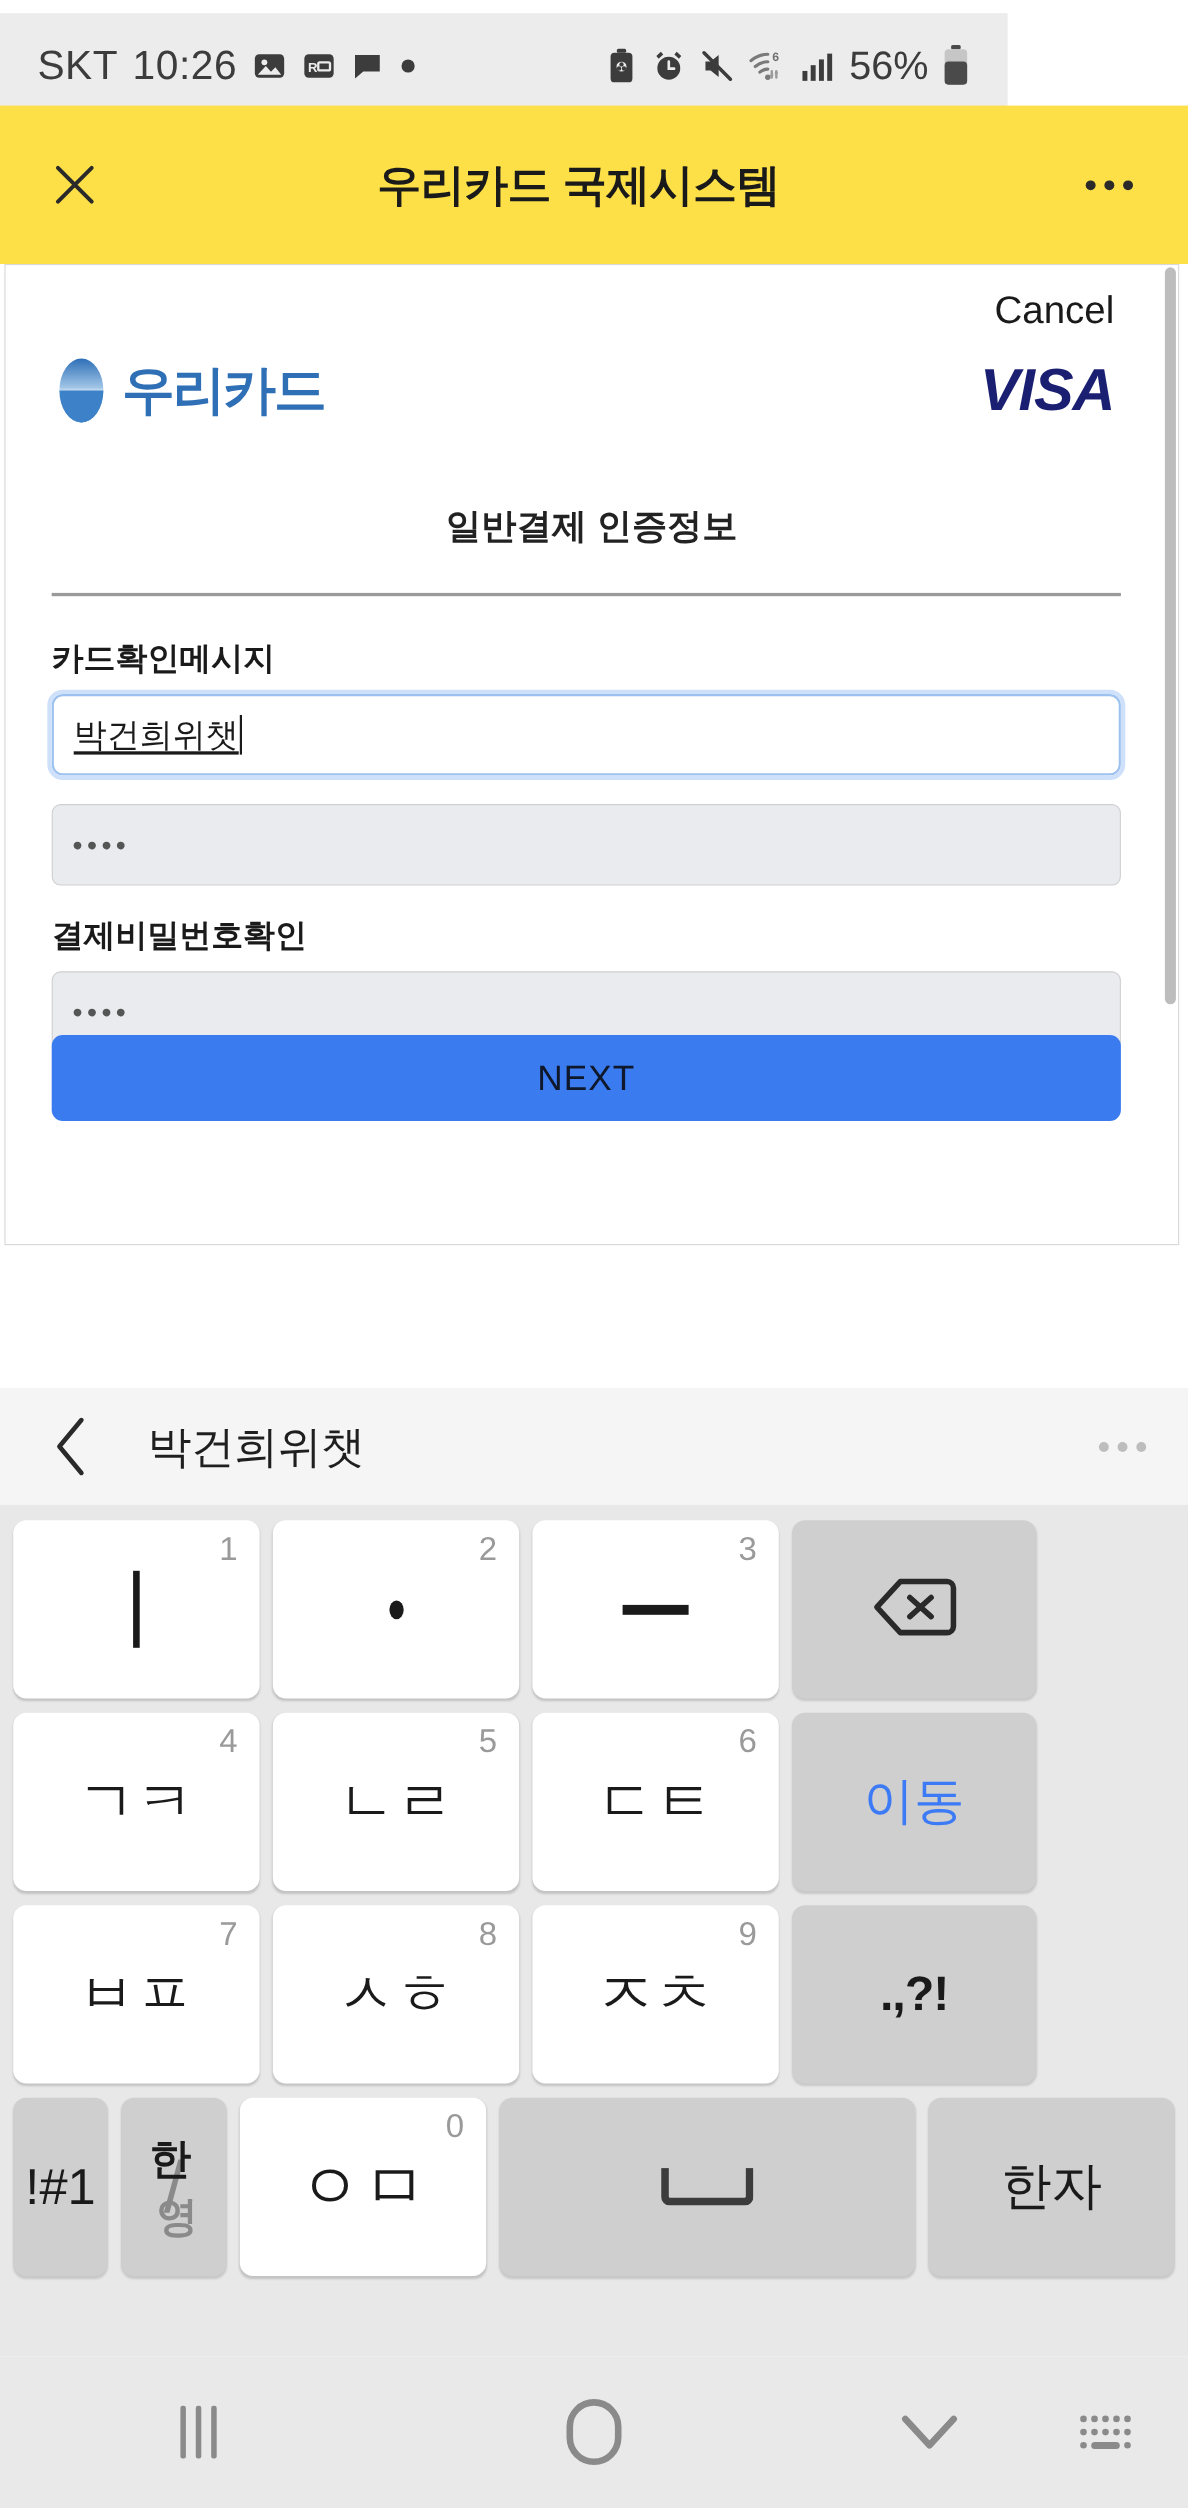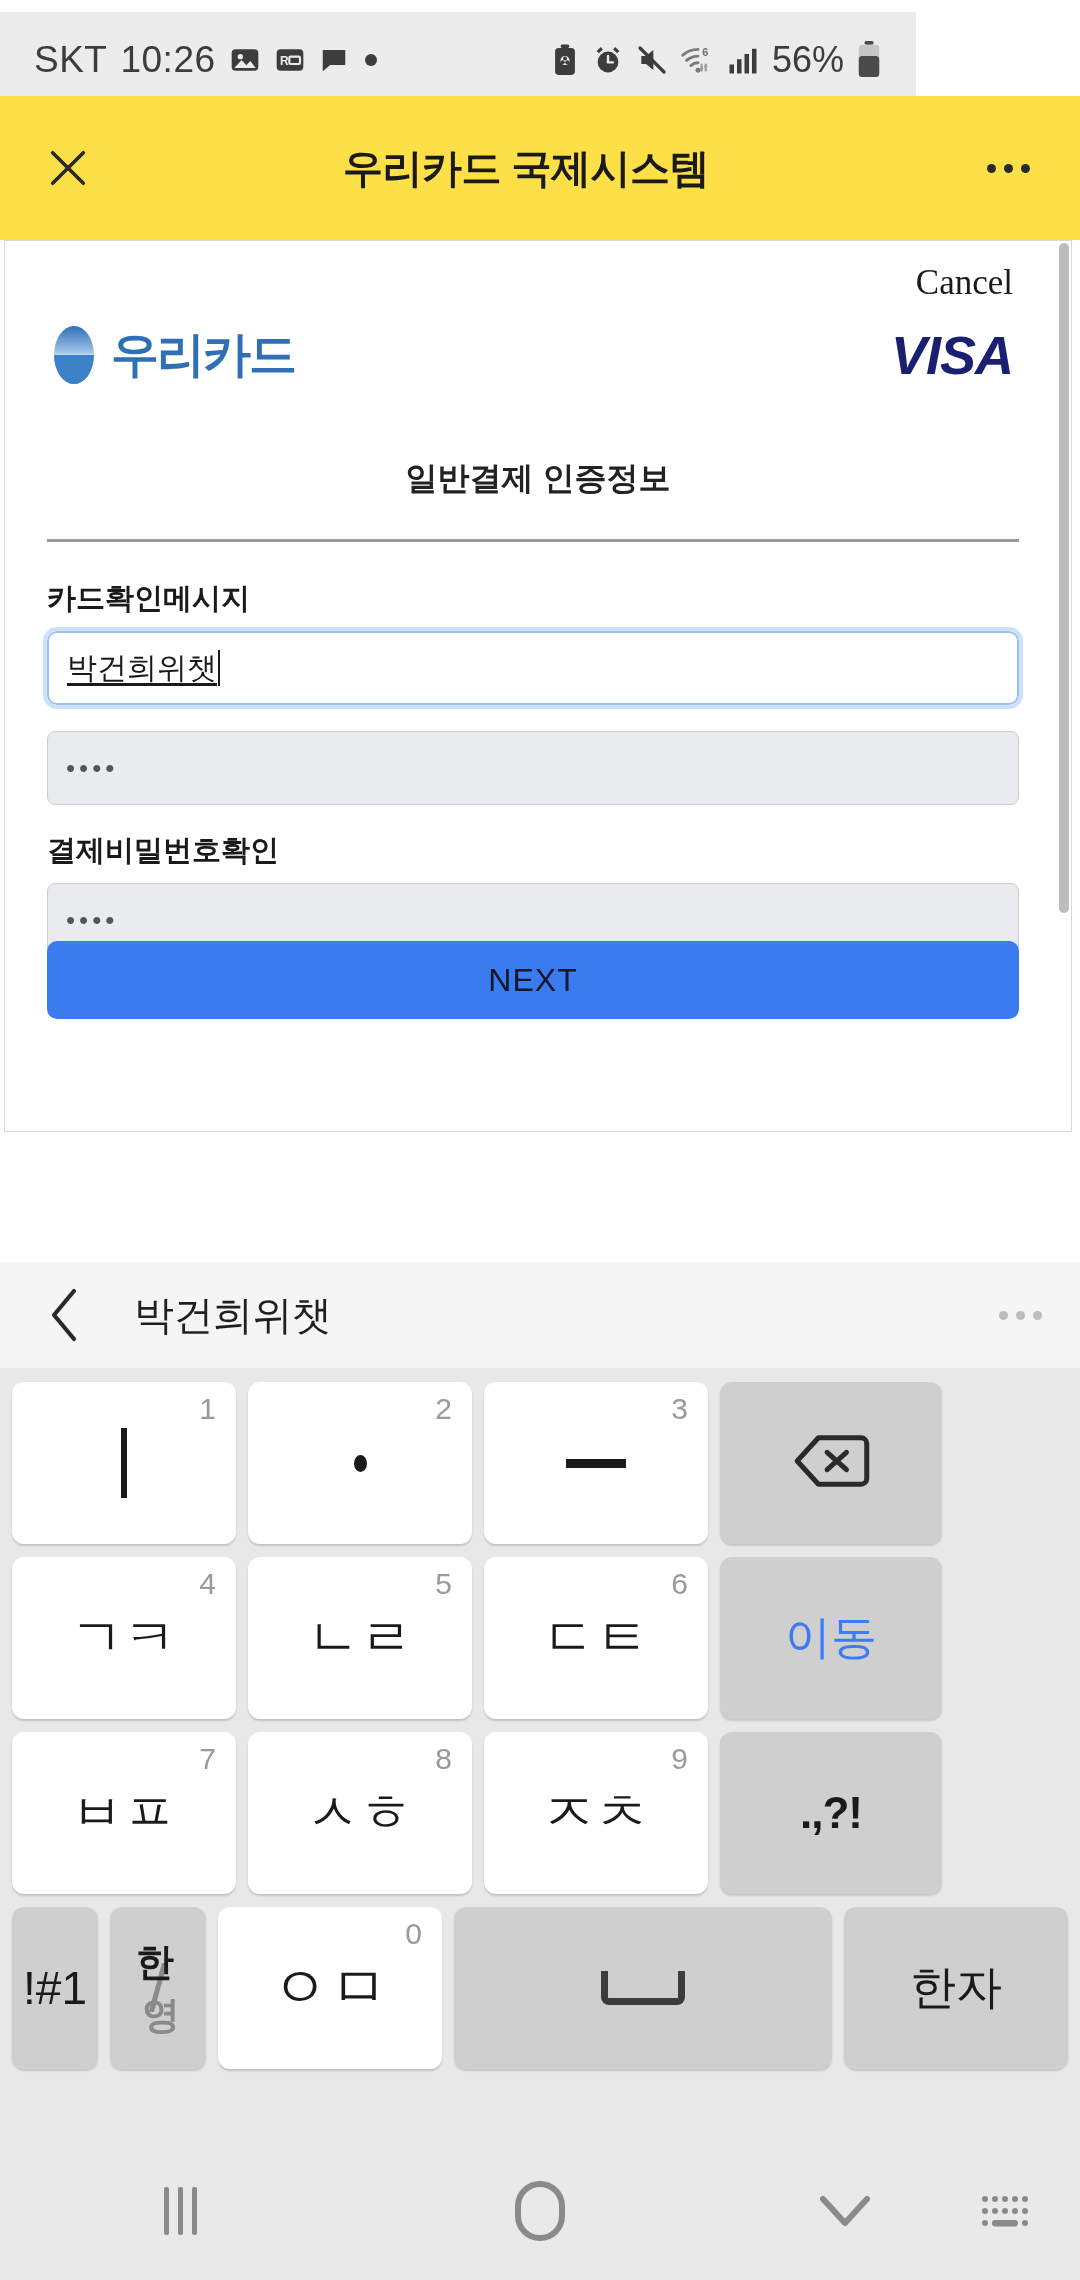--- a/index.html
+++ b/index.html
@@ -70,21 +70,21 @@
     width: 1068px; height: 892px;
     background: #ffffff;
     border: 1px solid #d8d8d8;
     overflow: hidden;
   }
   .cp-inner { position: relative; width: 100%; height: 100%; padding: 0 40px; }
 
   .cp-cancel {
     position: absolute; top: 22px; right: 58px;
     font-size: 35px; color: #1a1a1a;
-    font-family: Liberation Serif, serif;
+    font-family: Liberation Sans, sans-serif;
     cursor: pointer;
   }
   .cp-brandrow {
     position: absolute; top: 82px; left: 42px; right: 58px;
     display: flex; align-items: center; justify-content: space-between;
   }
   .wooribrand { display: flex; align-items: center; gap: 10px; }
   .woori-mark { width: 54px; height: 62px; }
   .woori-text {
     font-size: 48px; font-weight: 700; color: #2f6fb5;

